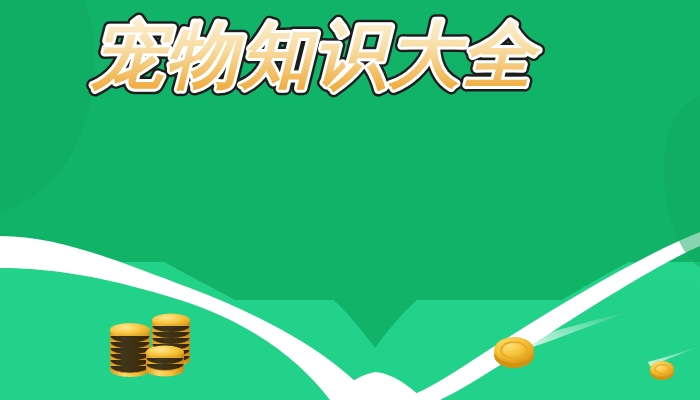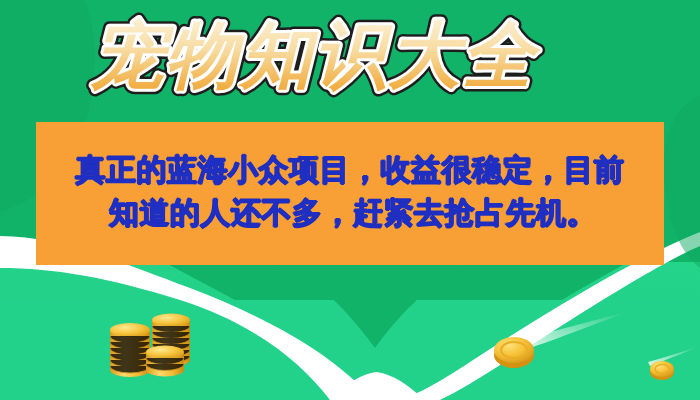--- a/index.html
+++ b/index.html
@@ -153,24 +153,20 @@
       </defs>
 
       <text x="280" y="68" text-anchor="middle" font-family="'DejaVu Sans','Liberation Sans',sans-serif" font-size="72" font-weight="bold" letter-spacing="2" fill="none" stroke="#1d1d1d" stroke-width="11" stroke-linejoin="round">宠物知识大全</text>
 
       <text x="280" y="68" text-anchor="middle" font-family="'DejaVu Sans','Liberation Sans',sans-serif" font-size="72" font-weight="bold" letter-spacing="2" fill="none" stroke="#ffffff" stroke-width="6" stroke-linejoin="round">宠物知识大全</text>
 
       <text x="280" y="68" text-anchor="middle" font-family="'DejaVu Sans','Liberation Sans',sans-serif" font-size="72" font-weight="bold" letter-spacing="2" fill="url(#titleFill)">宠物知识大全</text>
     </svg>
   </div>
 
-  <div class="banner">
-    <div class="banner-line line1">真正的蓝海小众项目，收益很稳定，目前</div>
-    <div class="banner-line line2">知道的人还不多，赶紧去抢占先机。</div>
-  </div>
 
   <svg class="coins-main" viewBox="0 0 100 74">
     <defs>
       <linearGradient id="cSide" x1="0" y1="0" x2="1" y2="0">
         <stop offset="0%" stop-color="#d99a1c"></stop>
         <stop offset="35%" stop-color="#ffd96b"></stop>
         <stop offset="70%" stop-color="#f3bb33"></stop>
         <stop offset="100%" stop-color="#c98a14"></stop>
       </linearGradient>
       <radialGradient id="cTop" cx="38%" cy="32%" r="72%">

